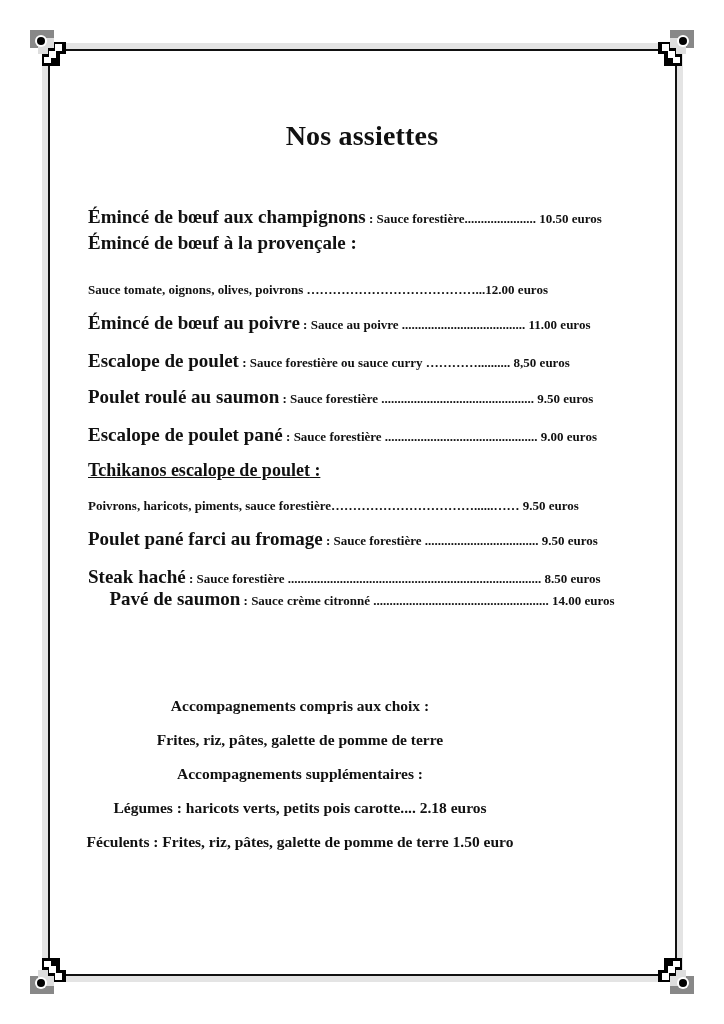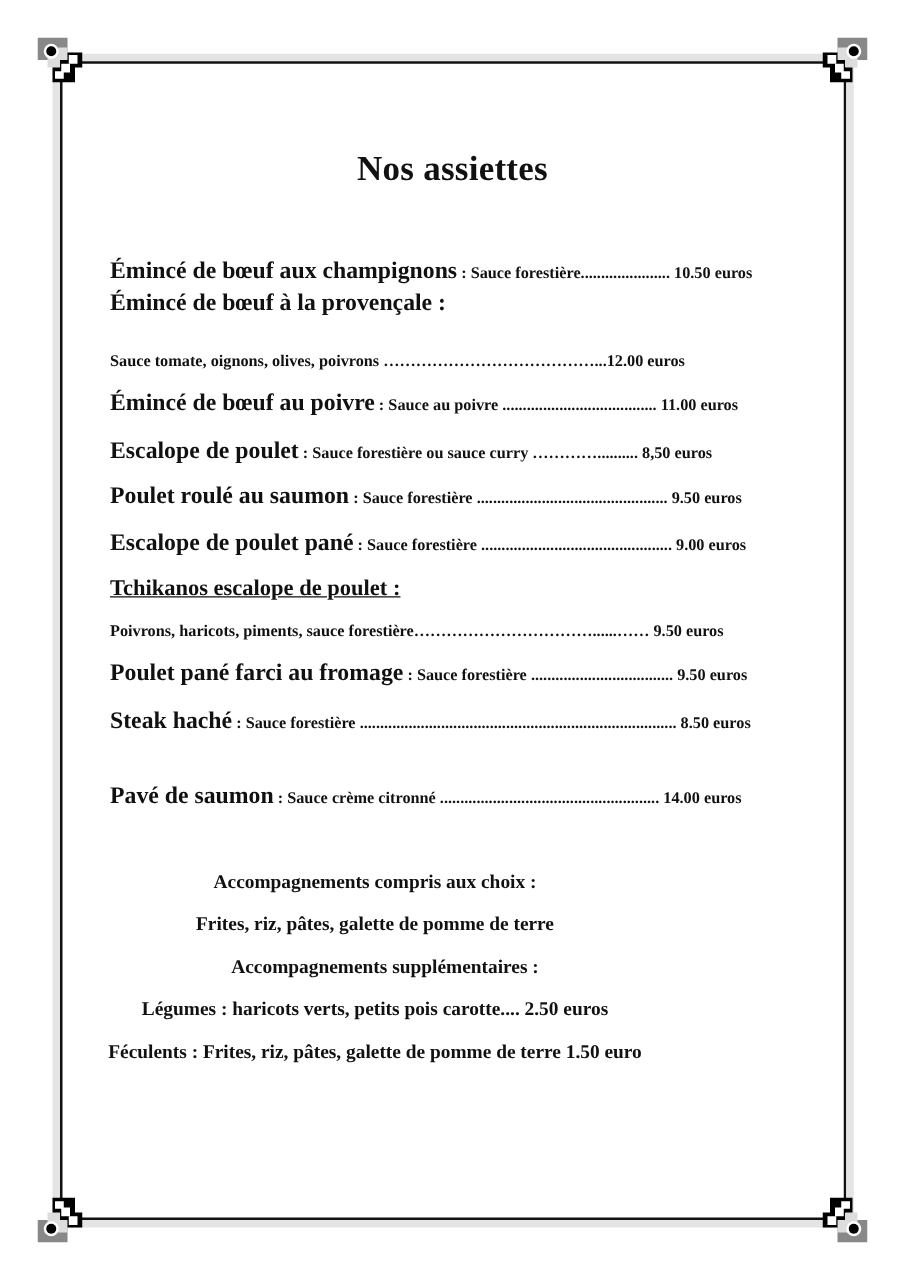--- a/index.html
+++ b/index.html
@@ -109,21 +109,21 @@
 </div>
 
 <div class="row" style="top:528px;">
   <span class="big">Poulet pané farci au fromage</span><span class="small"> : </span><span class="small">Sauce forestière </span><span class="dots">...................................</span><span class="small"> 9.50 euros</span>
 </div>
 
 <div class="row" style="top:566px;">
   <span class="big">Steak haché</span><span class="small"> : </span><span class="small">Sauce forestière </span><span class="dots">..............................................................................</span><span class="small"> 8.50 euros</span>
 </div>
 
-<div class="row" style="top:626px;">
+<div class="row" style="top:588px;text-align:center;">
   <span class="big">Pavé de saumon</span><span class="small"> : </span><span class="small">Sauce crème citronné </span><span class="dots">......................................................</span><span class="small"> 14.00 euros</span>
 </div>
 
 <div class="center-block" style="top:697px;">Accompagnements compris aux choix :</div>
 <div class="center-block" style="top:731px;">Frites, riz, pâtes, galette de pomme de terre</div>
-<div class="center-block" style="top:765px;padding-left:8px;">Accompagnements supplémentaires :</div>
-<div class="center-block" style="top:799px;">Légumes : haricots verts, petits pois carotte.... 2.50 euros</div>
+<div class="center-block" style="top:765px;">Accompagnements supplémentaires :</div>
+<div class="center-block" style="top:799px;">Légumes : haricots verts, petits pois carotte.... 2.18 euros</div>
 <div class="center-block" style="top:833px;">Féculents : Frites, riz, pâtes, galette de pomme de terre 1.50 euro</div>
 
 </body></html>

